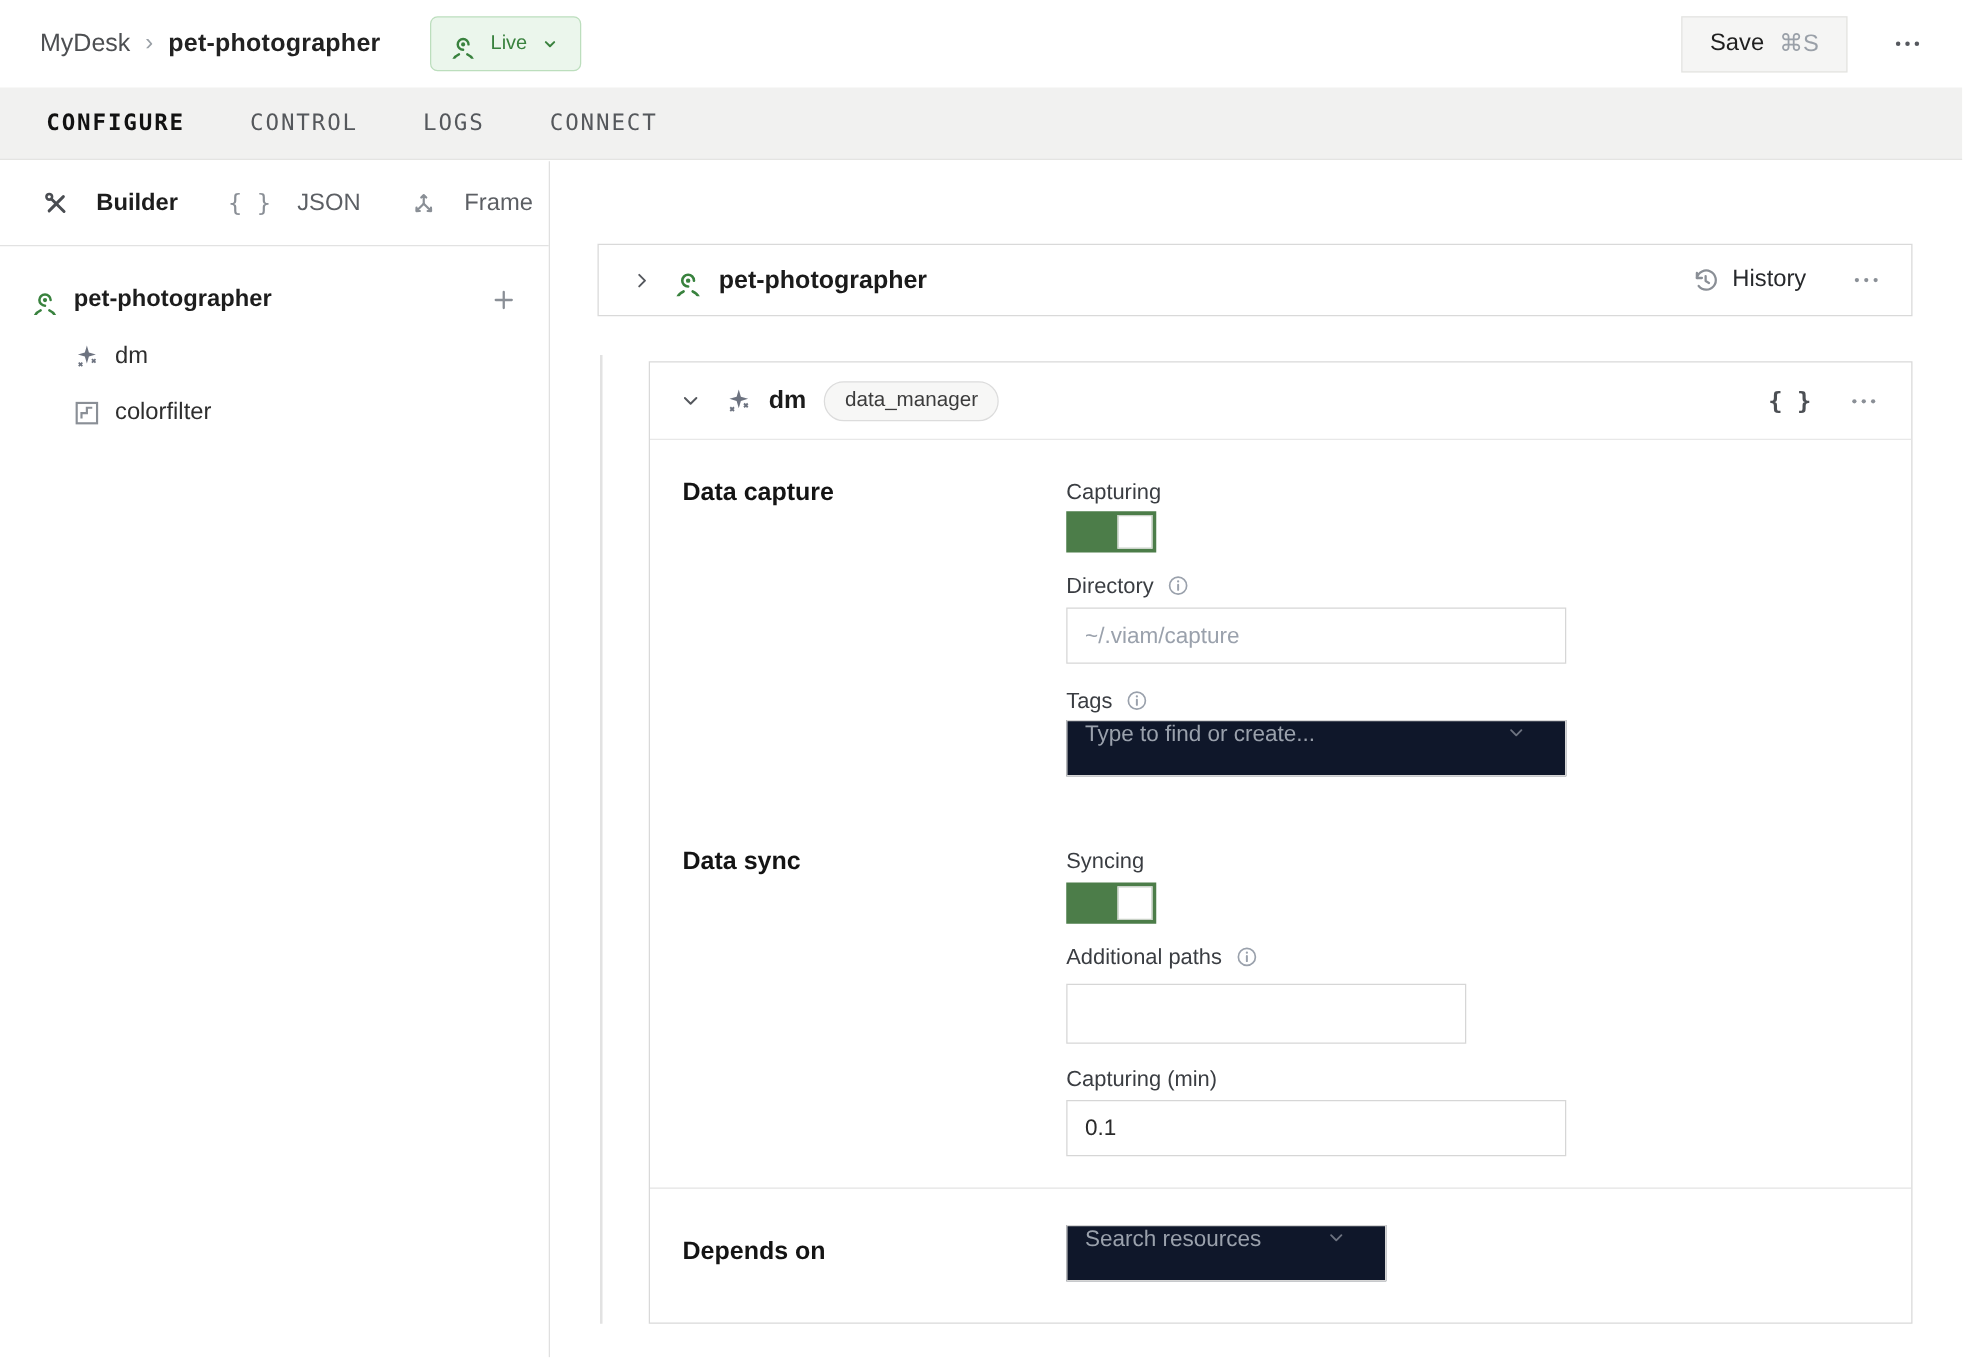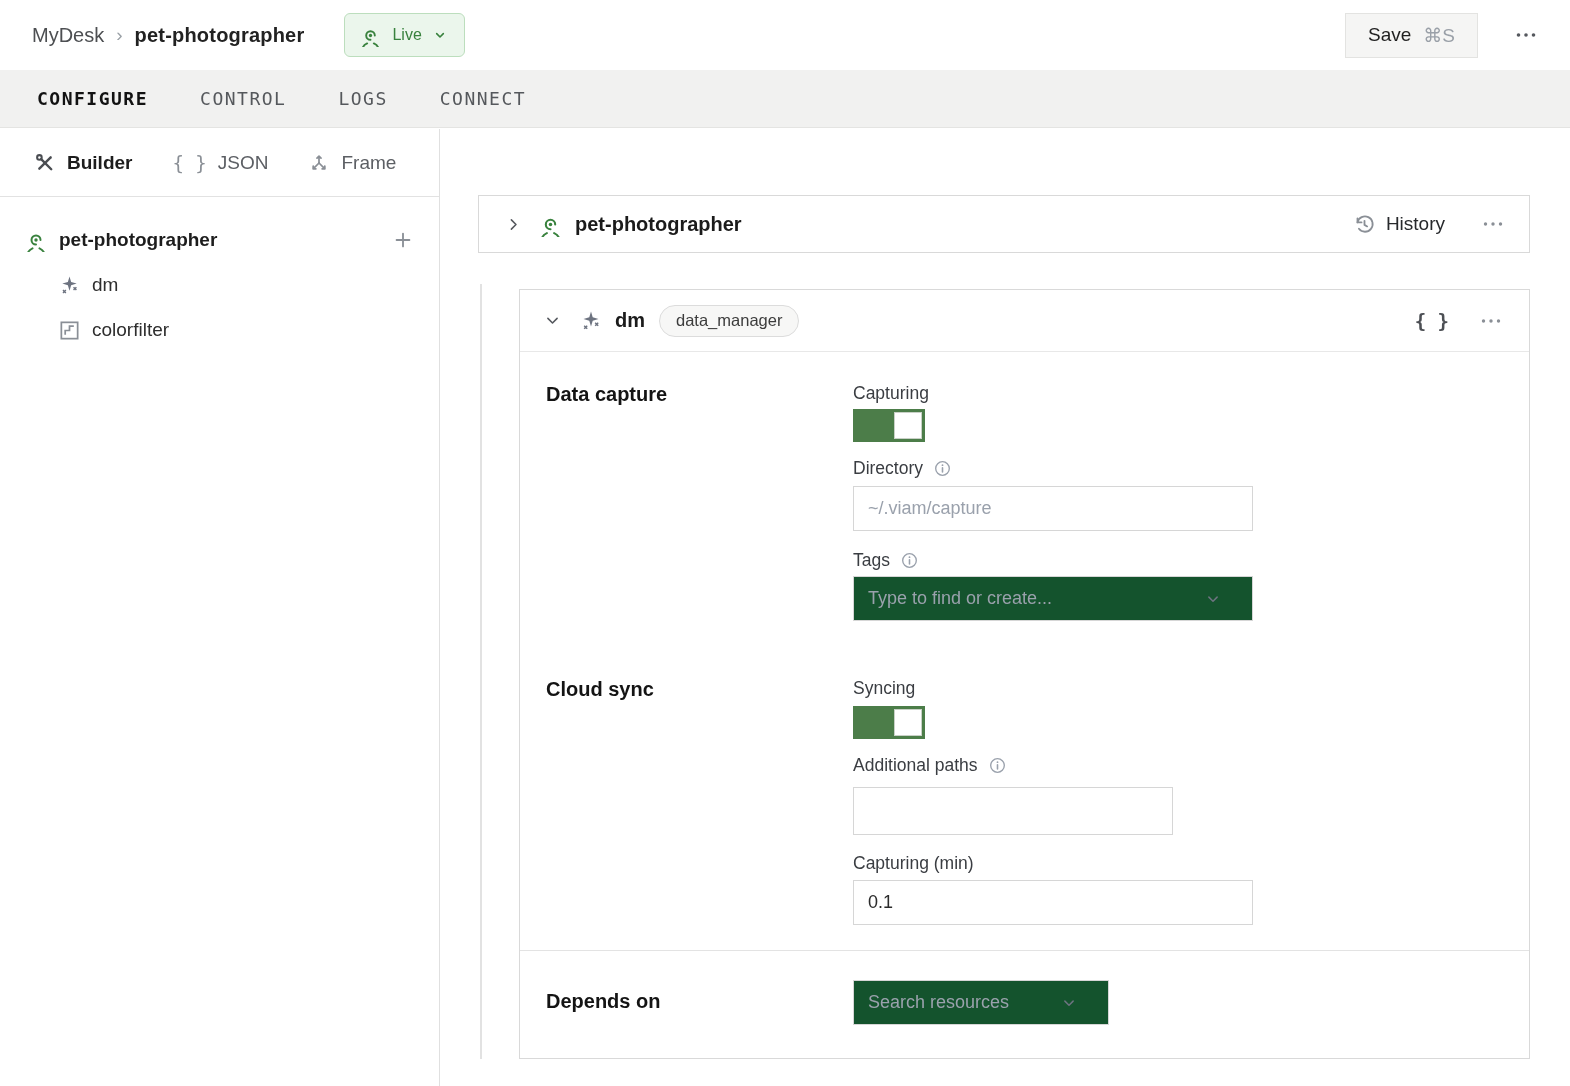--- a/index.html
+++ b/index.html
@@ -22,21 +22,21 @@
   .topbar-menu { margin-left:30px; background:none; border:none; cursor:pointer; padding:6px; display:flex; }
 
   
   .tabbar { position:absolute; top:70px; left:0; width:100%; height:58px; background:#f1f1f0; border-bottom:1px solid #e4e4e2; display:flex; align-items:center; padding-left:37px; gap:52px; }
   .tab { font-family:"DejaVu Sans Mono", monospace; font-size:18px; letter-spacing:1.5px; color:#55585c; background:none; border:none; cursor:pointer; padding:4px 0; }
   .tab.active { color:#121212; font-weight:700; }
 
   
   .sidebar { position:absolute; top:129px; left:0; width:440px; height:957px; background:#fff; border-right:1px solid #e0e0e0; }
   .modebar { height:68px; border-bottom:1px solid #e2e2e2; display:flex; align-items:center; padding-left:34px; gap:40px; }
-  .mode-item { display:flex; align-items:flex-end; gap:11px; cursor:pointer; background:none; border:none; font-family:inherit; }
+  .mode-item { display:flex; align-items:flex-end; gap:21px; cursor:pointer; background:none; border:none; font-family:inherit; }
   .mode-label { font-size:19px; color:#5c5f64; }
   .mode-item.active .mode-label { color:#1d1d1d; font-weight:700; }
   .json-glyph { font-family:"DejaVu Sans Mono", monospace; font-size:19px; color:#8a8f96; }
   .tree { padding-top:26px; }
   .tree-row { display:flex; align-items:center; height:34px; cursor:pointer; }
   .tree-root { padding-left:24px; }
   .tree-root .tree-label { margin-left:11px; font-size:19px; font-weight:700; color:#1d1d1d; }
   .tree-plus { margin-left:auto; margin-right:25px; background:none; border:none; cursor:pointer; display:flex; }
   .tree-child { padding-left:58px; margin-top:11px; }
   .tree-child .tree-label { margin-left:11px; font-size:19px; color:#2e2e2e; }
@@ -70,21 +70,21 @@
 
   .toggle { position:relative; width:72px; height:33px; background:#4c7d49; margin-top:6px; cursor:pointer; }
   .toggle .knob { position:absolute; top:3px; right:3px; width:28px; height:27px; background:#fff; border:1px solid #c9d1c7; }
   .sec-cloudsync .toggle { margin-top:8px; }
 
   .text-input { border:1px solid #d6d6d6; height:45px; width:400px; padding:0 14px; font-size:18px; color:#2b2b2b; font-family:inherit; outline:none; }
   .text-input::placeholder { color:#9aa1ac; opacity:1; }
   .input-directory { margin-top:8px; }
   .lbl-directory { margin-top:16px; }
   .lbl-tags { margin-top:19px; }
-  .select-box { margin-top:6px; width:400px; height:45px; border:1px solid #d6d6d6; display:flex; align-items:center; padding:0 30px 0 14px; cursor:pointer; background:#14532d; }
+  .select-box { margin-top:6px; width:400px; height:45px; border:1px solid #d6d6d6; display:flex; align-items:flex-start; padding:0 30px 0 14px; cursor:pointer; background:#0f172a; }
   .select-placeholder { font-size:18px; color:#9aa1ac; }
   .select-box .chev { margin-left:auto; display:flex; }
 
   .lbl-addpaths { margin-top:16px; }
   .input-addpaths { margin-top:12px; width:320px; height:48px; }
   .lbl-interval { margin-top:18px; }
   .input-interval { margin-top:7px; }
 
   .depends-label { padding-top:10px; }
   .select-depends { margin-top:0; width:256px; }
@@ -304,21 +304,21 @@
           <span class="chev">
             <svg width="18" height="18" viewBox="0 0 24 24" fill="none" stroke="#6d7380" stroke-width="2" stroke-linecap="round" stroke-linejoin="round">
                 <path d="M6.5 9.5 L12 15 L17.5 9.5"></path>
               </svg>
           </span>
         </div>
       </div>
     </div>
 
     <div class="form-section sec-cloudsync">
-      <div class="section-label">Cloud sync</div>
+      <div class="section-label">Data sync</div>
       <div class="section-content">
         <div class="field-label-row">
           <span class="field-label">Syncing</span>
         </div>
         <div class="toggle">
             <div class="knob"></div>
           </div>
 
         <div class="field-label-row lbl-addpaths">
           <span class="field-label">Additional paths</span>

